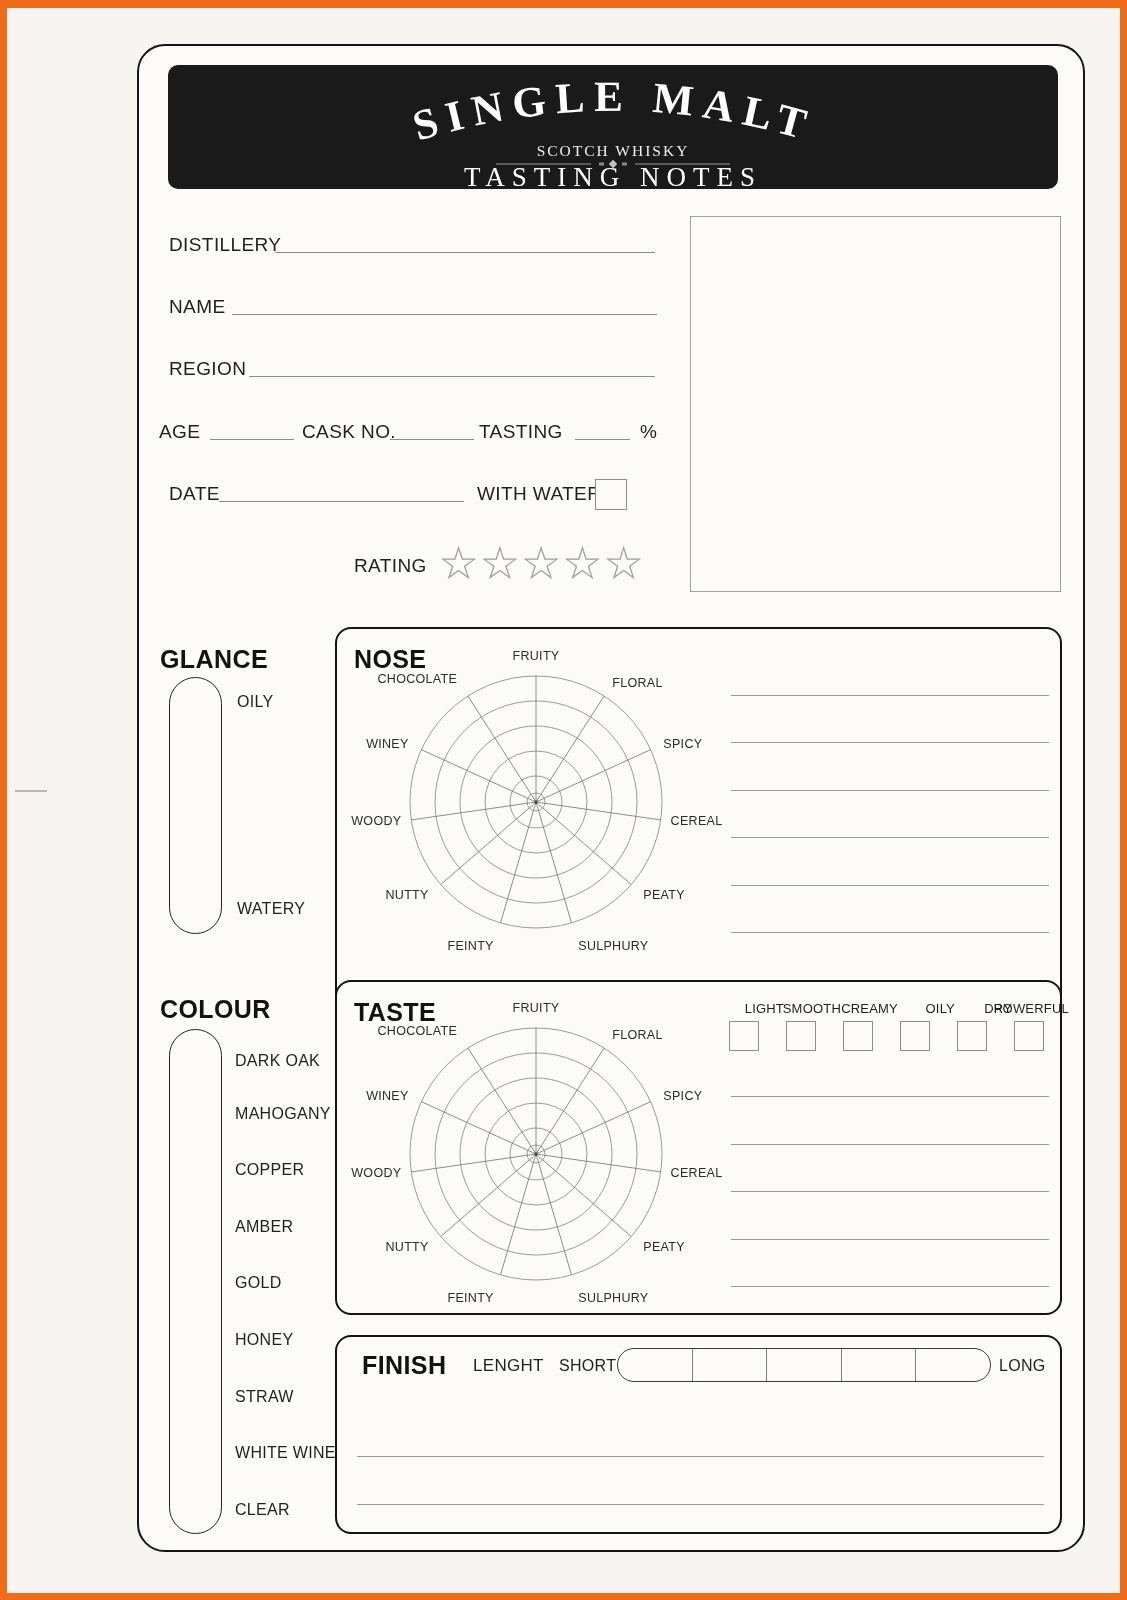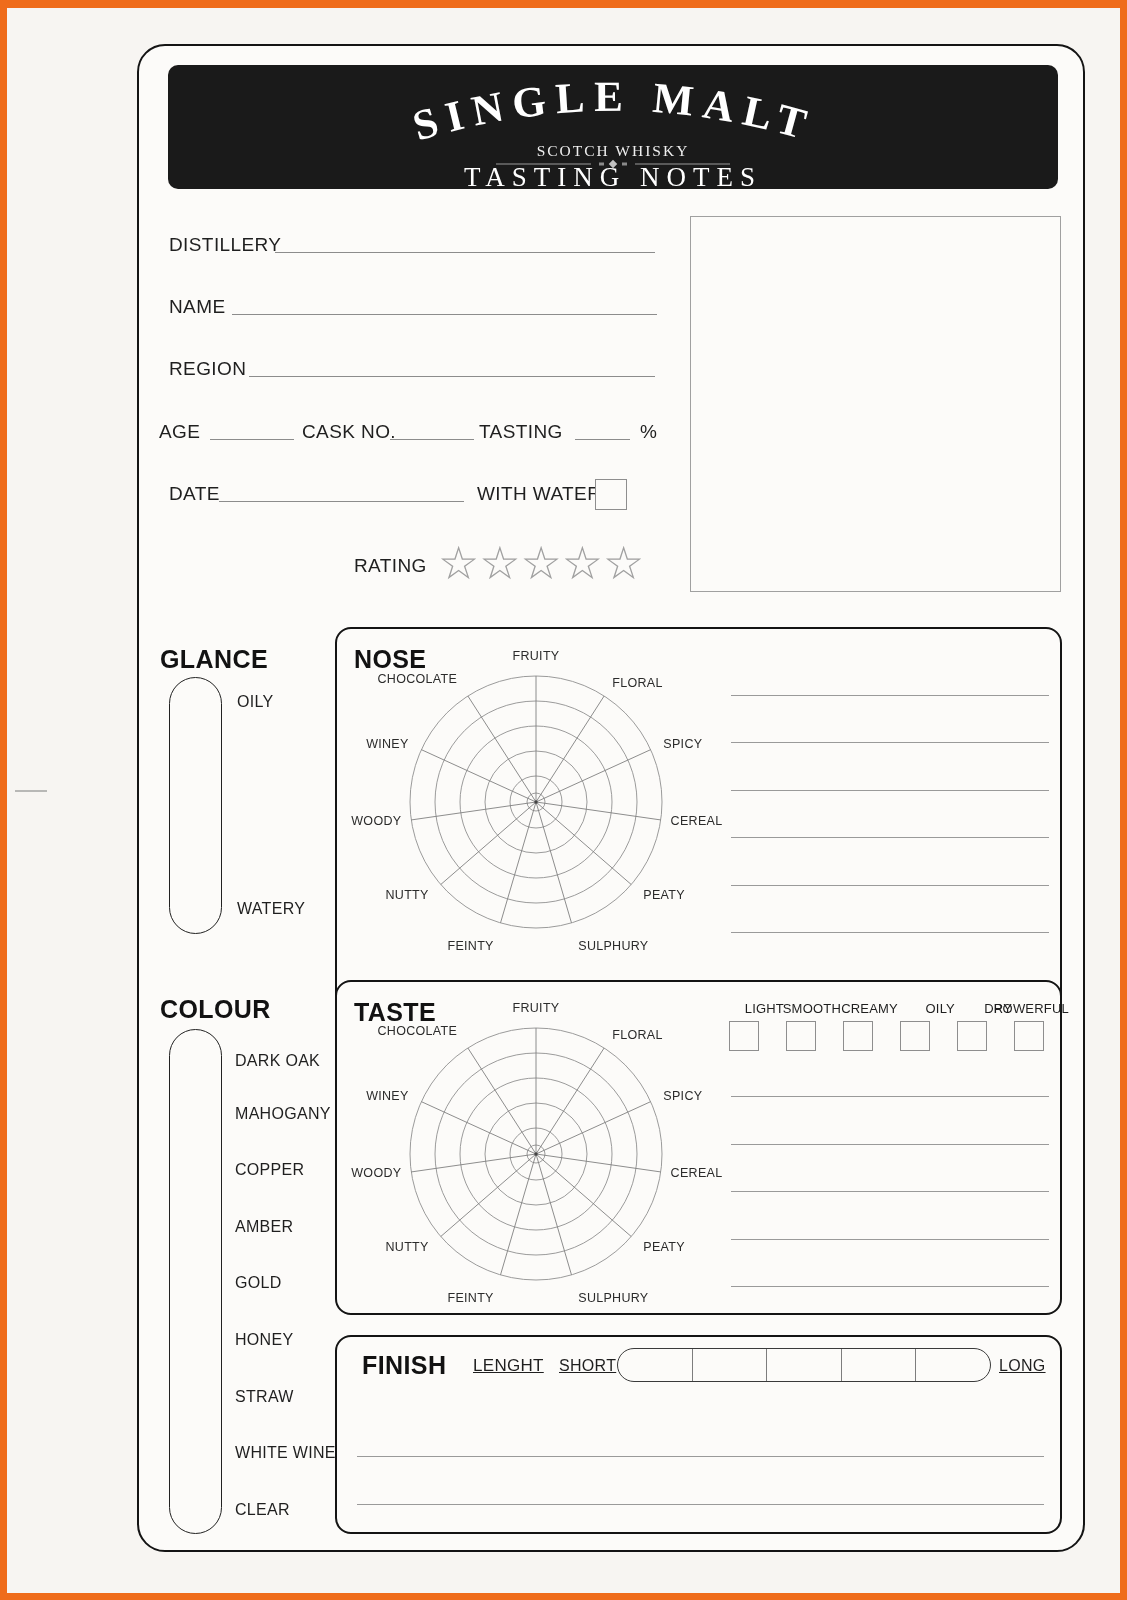--- a/index.html
+++ b/index.html
@@ -34,21 +34,21 @@
   .chklab{position:absolute;width:80px;text-align:right;font-size:13px;color:#1f1f1f;letter-spacing:.2px;}
   .nline{position:absolute;border-bottom:1.3px solid #9a9a9a;height:0;}
   .stars{position:absolute;font-size:46px;line-height:46px;color:#a0a0a0;letter-spacing:0;}
   .radar{position:absolute;left:0;top:0;}
   .fbar{
     position:absolute;border:1.7px solid #3a3a3a;border-radius:17px;box-sizing:border-box;
     display:flex;overflow:hidden;background:#fcfbf9;
   }
   .fbar .seg{flex:1 1 0;border-left:1px solid #7d7d7d;}
   .fbar .seg:first-child{border-left:none;}
-  .flsmall{position:absolute;font-size:16px;color:#1f1f1f;letter-spacing:.3px;white-space:nowrap;text-decoration:underline;}
+  .flsmall{position:absolute;font-size:16px;color:#1f1f1f;letter-spacing:.3px;white-space:nowrap;}
   .mark{position:absolute;left:8px;top:782px;width:32px;height:2px;background:#b8b8b6;}
 </style>
 </head>
 <body>
 
 <div class="inner">
   <div class="mark"></div>
 
   <div class="card">
 

